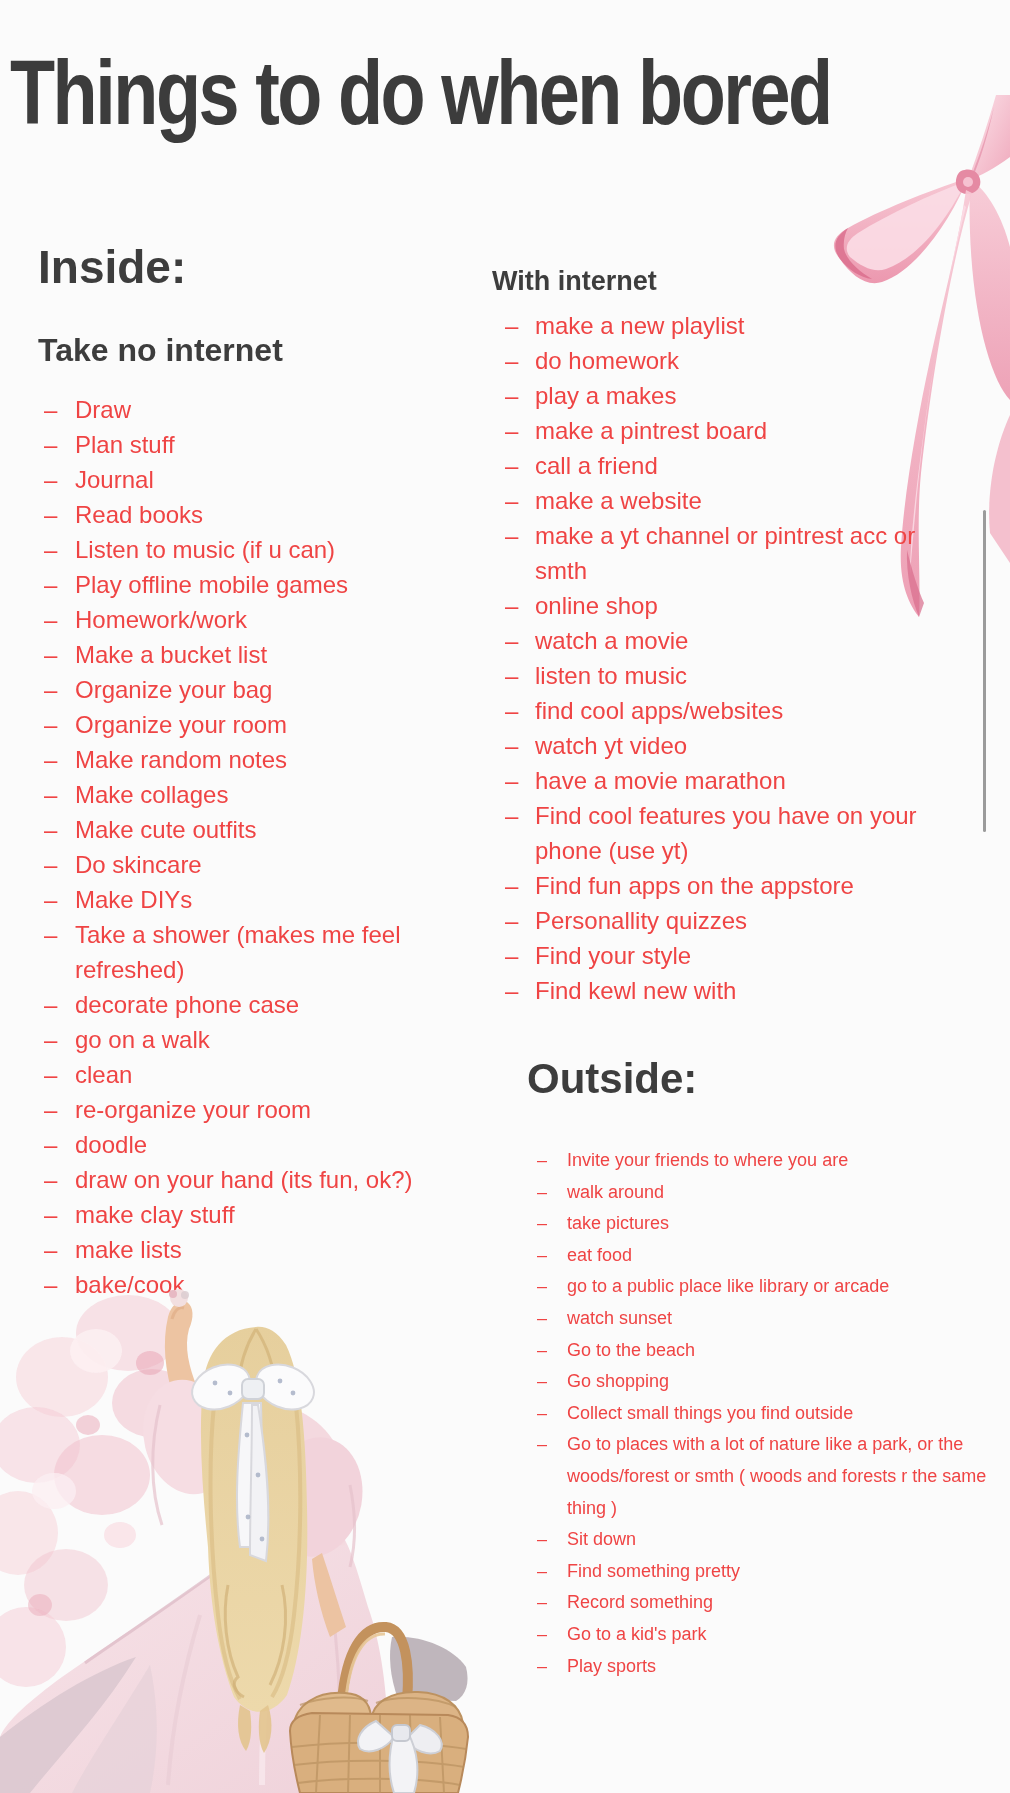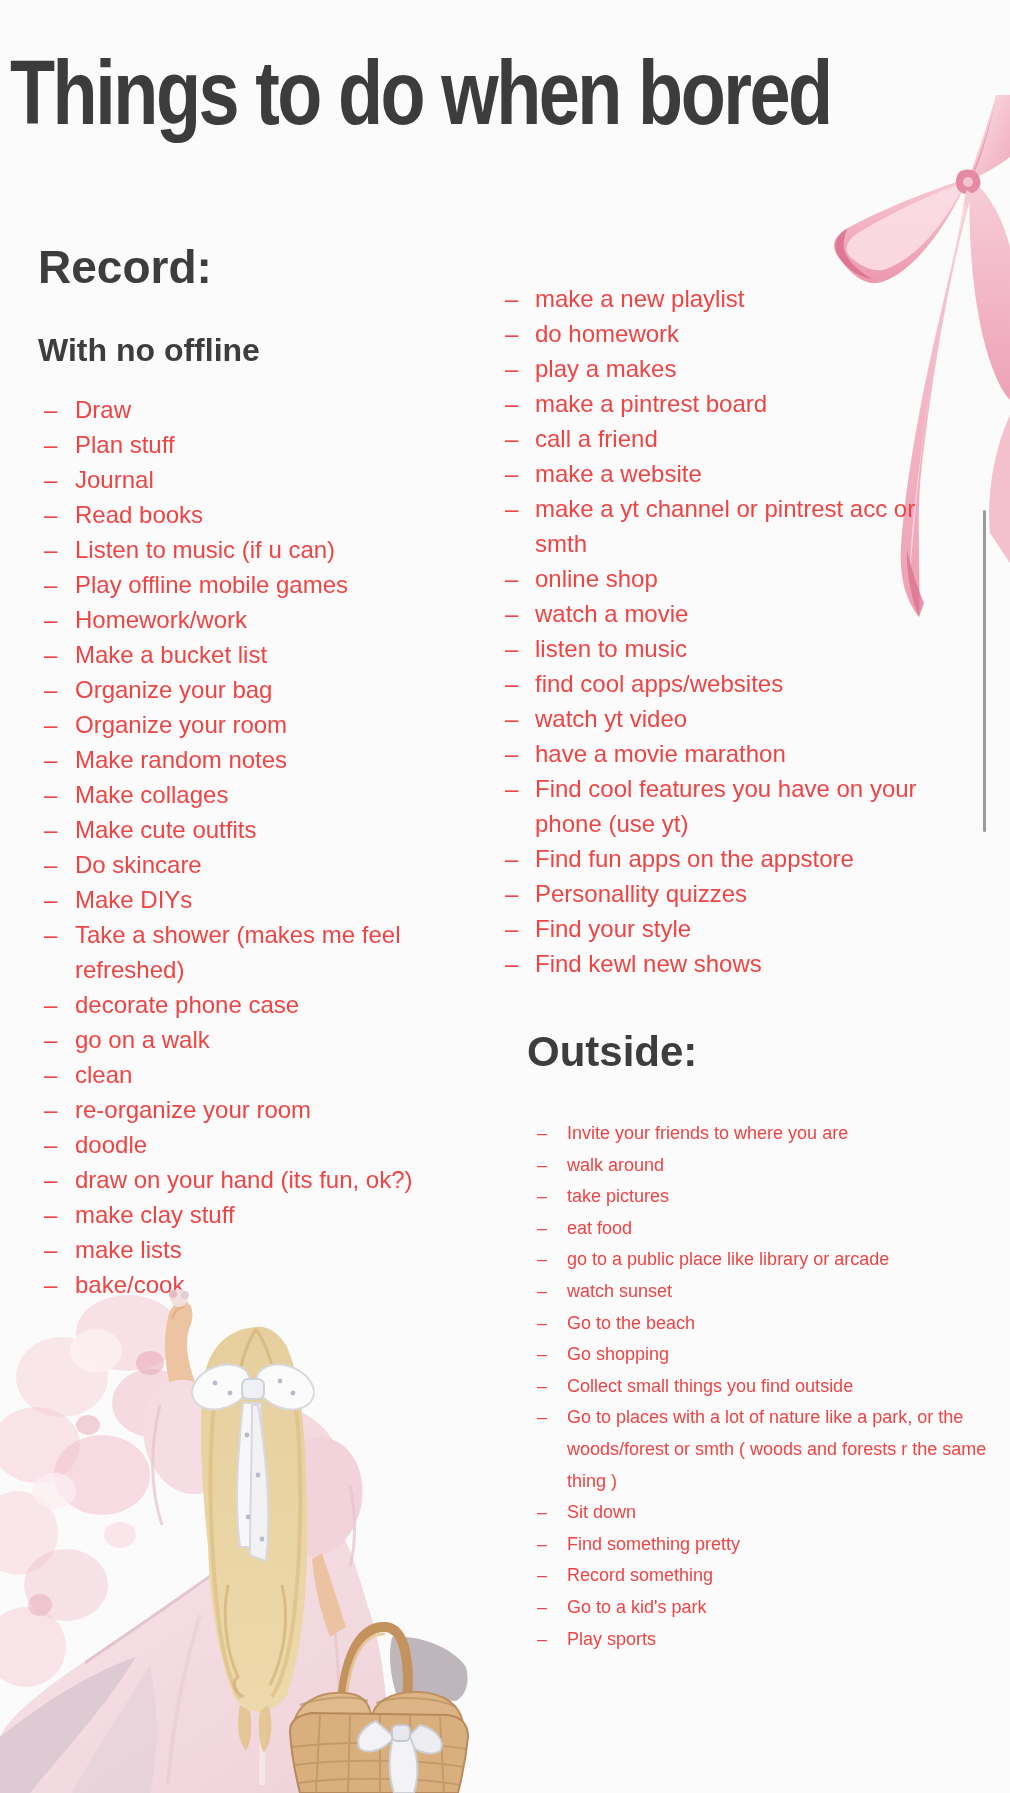--- a/index.html
+++ b/index.html
@@ -75,22 +75,22 @@
     <circle cx="148" cy="87" r="5" fill="#f6c2d1"></circle>
 
     <path d="M146,95 C138,150 122,210 110,265 C97,325 84,400 81,452 C79,487 88,508 99,522 C101,482 96,430 101,378 C110,296 128,180 152,98 Z" fill="url(#bowg2)" opacity="0.92"></path>
     <path d="M144,110 C132,170 116,250 106,320 C98,380 90,440 90,480 C94,430 100,360 110,295 C120,228 134,158 146,112 Z" fill="#fbdde6" opacity="0.85"></path>
     <path d="M99,522 C92,505 86,480 87,455 C92,475 98,495 104,508 Z" fill="#d96c8b" opacity="0.7"></path>
 
     <path d="M190,320 C176,350 166,395 170,438 L190,468 Z" fill="#f2b5c6" opacity="0.85"></path>
   </svg>
 
   <div class="col-left">
-    <h2>Record:</h2>
-    <h3>With no offline</h3>
+    <h2>Inside:</h2>
+    <h3>Take no internet</h3>
     <ul class="dashlist no-internet-list">
         <li>Draw</li>
         <li>Plan stuff</li>
         <li>Journal</li>
         <li>Read books</li>
         <li>Listen to music (if u can)</li>
         <li>Play offline mobile games</li>
         <li>Homework/work</li>
         <li>Make a bucket list</li>
         <li>Organize your bag</li>
@@ -107,39 +107,40 @@
         <li>re-organize your room</li>
         <li>doodle</li>
         <li>draw on your hand (its fun, ok?)</li>
         <li>make clay stuff</li>
         <li>make lists</li>
         <li>bake/cook</li>
       </ul>
   </div>
 
   <div class="col-right">
+    <h3>With internet</h3>
     <ul class="dashlist with-internet-list">
         <li>make a new playlist</li>
         <li>do homework</li>
         <li>play a makes</li>
         <li>make a pintrest board</li>
         <li>call a friend</li>
         <li>make a website</li>
         <li>make a yt channel or pintrest acc or smth</li>
         <li>online shop</li>
         <li>watch a movie</li>
         <li>listen to music</li>
         <li>find cool apps/websites</li>
         <li>watch yt video</li>
         <li>have a movie marathon</li>
         <li>Find cool features you have on your phone (use yt)</li>
         <li>Find fun apps on the appstore</li>
         <li>Personallity quizzes</li>
         <li>Find your style</li>
-        <li>Find kewl new shows</li>
+        <li>Find kewl new with</li>
       </ul>
     <h2>Outside:</h2>
     <ul class="dashlist outside-list">
         <li>Invite your friends to where you are</li>
         <li>walk around</li>
         <li>take pictures</li>
         <li>eat food</li>
         <li>go to a public place like library or arcade</li>
         <li>watch sunset</li>
         <li>Go to the beach</li>

